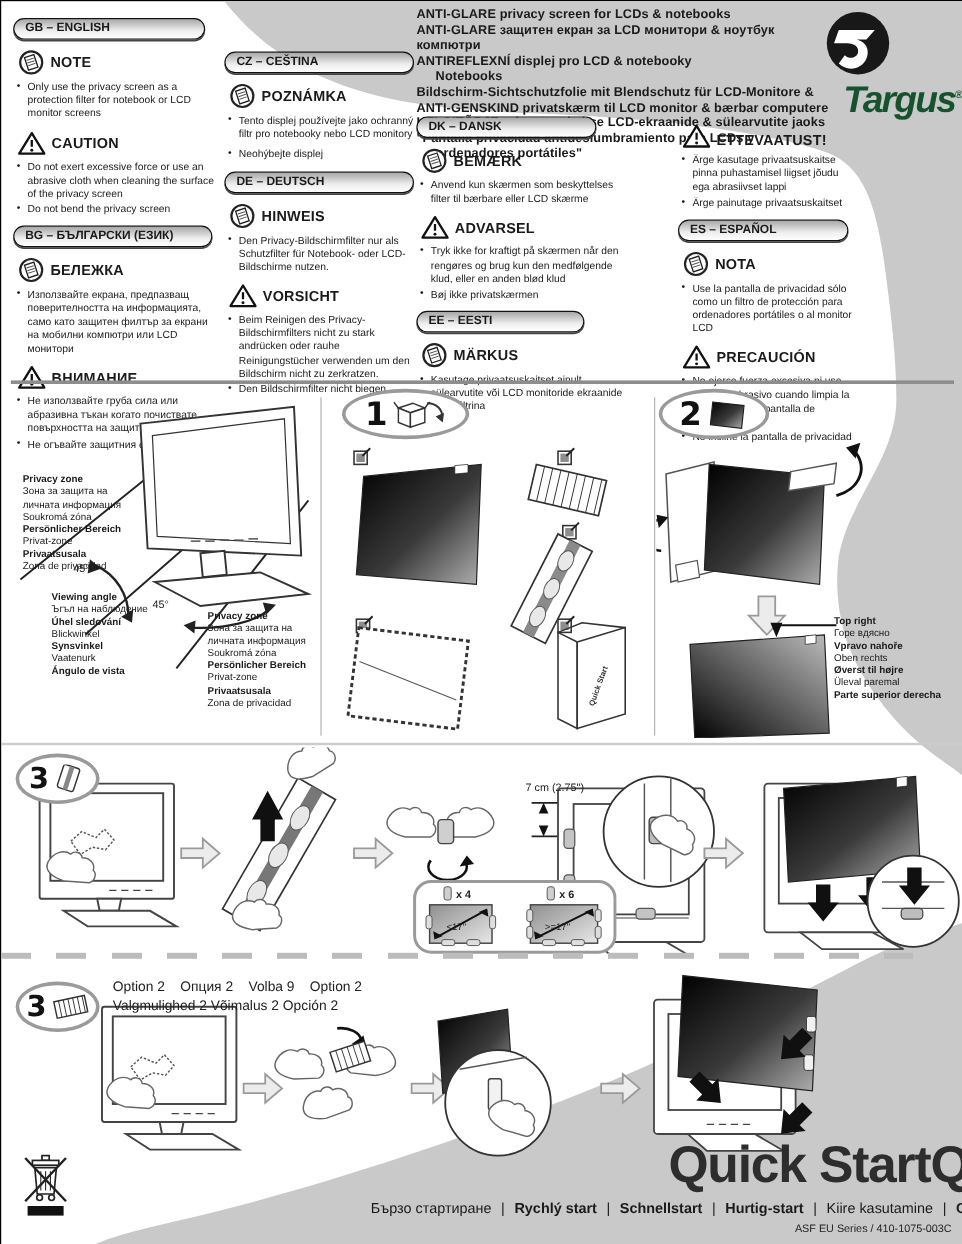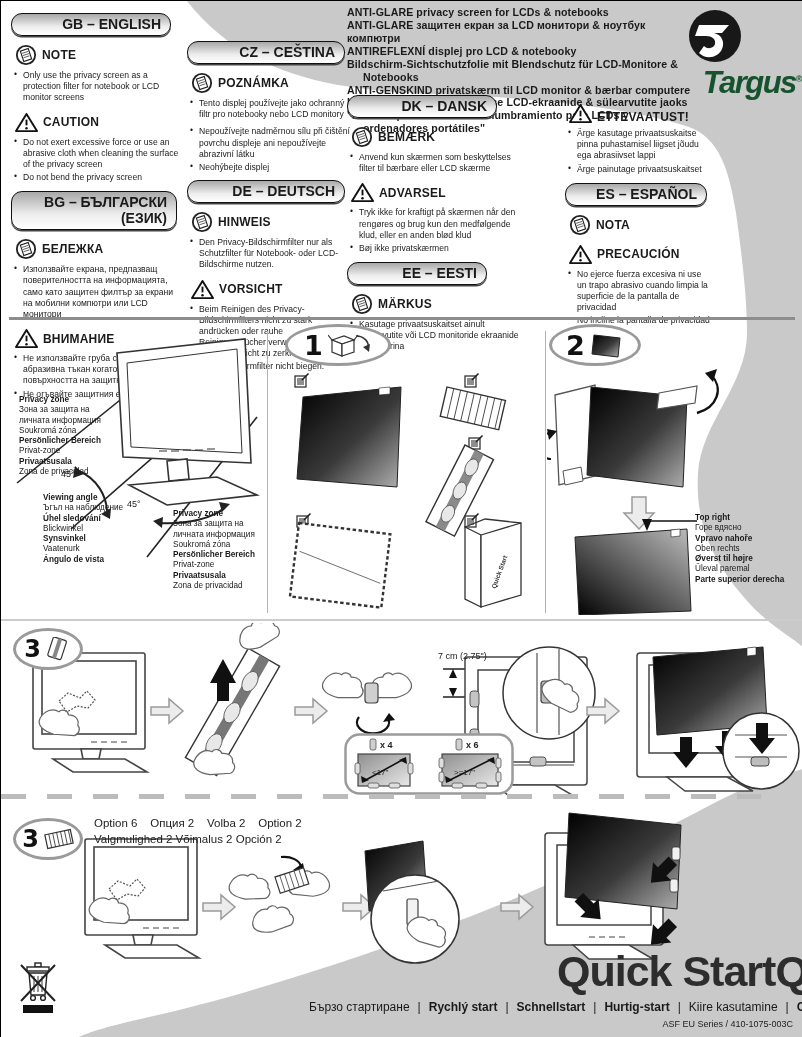--- a/index.html
+++ b/index.html
@@ -1,22 +1,22 @@
 <!DOCTYPE html>
 <html><head>
 <meta charset="utf-8">
 <style>
   html,body{margin:0;padding:0;background:#9a9a9a;}
   .page{position:relative;width:802px;height:1037px;background:#fff;border:1px solid #000;
         overflow:hidden;font-family:"Liberation Sans","DejaVu Sans",sans-serif;color:#1a1a1a;}
   .abs{position:absolute;}
   svg{display:block;}
   .pill{display:inline-block;border:1.7px solid #111;border-radius:11px;padding:2px 9px 3px;
-        font-weight:bold;font-size:14px;background:linear-gradient(180deg,#a8a8a8,#ededed 60%,#fff);
-        box-shadow:0 1.5px 0 #444;min-width:128px;box-sizing:border-box;text-align:right;}
+        font-weight:bold;font-size:10px;background:linear-gradient(180deg,#a8a8a8,#ededed 60%,#fff);
+        box-shadow:0 1.5px 0 #444;min-width:128px;box-sizing:border-box;}
   .wrow{display:flex;align-items:center;gap:5px;margin:8px 0 4px 4px;}
   .wtitle{font-weight:bold;font-size:12px;letter-spacing:.2px;}
   ul.blt{margin:2px 0 6px;padding-left:12px;font-size:8.6px;line-height:1.3;list-style:none;}
   ul.blt li{position:relative;margin-bottom:2px;}
   ul.blt li::before{content:"•";position:absolute;left:-9px;top:-1px;}
   .title-lines{font-size:10.6px;font-weight:bold;line-height:1.22;letter-spacing:.1px;}
   .title-lines .ln{display:block;}
   .title-lines .ind{padding-left:16px;}
   .brandword{font-size:31px;font-weight:bold;font-style:italic;letter-spacing:-1.5px;color:#14532d;text-align:right;}
   .brandword sup{font-size:9px;font-style:normal;}
@@ -155,21 +155,20 @@
             <rect x="7.5" y="6" width="9" height="12" fill="#fff" stroke="#222" stroke-width="1.2"></rect>
             <path d="M8.5,9 h7 M8.5,11.5 h7 M8.5,14 h7" stroke="#555" stroke-width=".9"></path>
           </g>
         </svg>
       <span class="wtitle">POZNÁMKA</span>
     </div>
     <ul class="blt">
         <li>Tento displej používejte jako ochranný filtr pro notebooky nebo LCD monitory</li>
       </ul>
     <ul class="blt">
-      <li>Nepoužívejte nadměrnou sílu při čištění povrchu displeje ani nepoužívejte abrazivní látku</li>
       <li>Neohýbejte displej</li>
     </ul>
     <div class="pill" style="width:158px;margin-top:1px;">DE – DEUTSCH</div>
     <div class="wrow">
       <svg width="22" height="22" viewBox="0 0 24 24">
           <circle cx="12" cy="12" r="10" fill="#fff" stroke="#222" stroke-width="2"></circle>
           <g transform="rotate(-18 12 12)">
             <rect x="7.5" y="6" width="9" height="12" fill="#fff" stroke="#222" stroke-width="1.2"></rect>
             <path d="M8.5,9 h7 M8.5,11.5 h7 M8.5,14 h7" stroke="#555" stroke-width=".9"></path>
           </g>
@@ -190,22 +189,22 @@
     <ul class="blt">
       <li>Beim Reinigen des Privacy-Bildschirmfilters nicht zu stark andrücken oder rauhe Reinigungstücher verwenden um den Bildschirm nicht zu zerkratzen.</li>
       <li>Den Bildschirmfilter nicht biegen.</li>
     </ul>
   </div>
 
   <div class="abs title-lines" style="left:346px;top:5px;width:345px;">
     <span class="ln">ANTI-GLARE privacy screen for LCDs &amp; notebooks</span>
     <span class="ln">ANTI-GLARE защитен екран за LCD монитори &amp; ноутбук компютри</span>
     <span class="ln">ANTIREFLEXNÍ displej pro LCD &amp; notebooky</span>
+    <span class="ln ind">Notebooks</span>
     <span class="ln">Bildschirm-Sichtschutzfolie mit Blendschutz für LCD-Monitore &amp;</span>
-    <span class="ln ind">Notebooks</span>
     <span class="ln">ANTI-GENSKIND privatskærm til LCD monitor &amp; bærbar computere</span>
     <span class="ln">HELGITÕRJE privaatsuskaitse LCD-ekraanide &amp; sülearvutite jaoks</span>
     <span class="ln">"Pantalla privacidad antideslumbramiento para LCDs y</span>
     <span class="ln ind">ordenadores portátiles"</span>
   </div>
 
   <div class="abs" style="left:648px;top:6px;width:152px;">
     <svg width="56" height="58" viewBox="0 0 56 58" style="margin-left:38px;">
       <circle cx="28" cy="29" r="26" fill="#181818"></circle>
       <path d="M12,18 h30 l-7,8 h-8 c8,2 11,9 8,16 c-4,9 -16,11 -23,4 l5,-7 c4,4 10,2 11,-2 c1,-5 -3,-8 -9,-8 h-11 z" fill="#fff"></path>
@@ -273,20 +272,23 @@
     <div class="wrow">
       <svg width="22" height="22" viewBox="0 0 24 24">
           <circle cx="12" cy="12" r="10" fill="#fff" stroke="#222" stroke-width="2"></circle>
           <g transform="rotate(-18 12 12)">
             <rect x="7.5" y="6" width="9" height="12" fill="#fff" stroke="#222" stroke-width="1.2"></rect>
             <path d="M8.5,9 h7 M8.5,11.5 h7 M8.5,14 h7" stroke="#555" stroke-width=".9"></path>
           </g>
         </svg>
       <span class="wtitle">NOTA</span>
     </div>
+    <ul class="blt">
+        <li>Use la pantalla de privacidad sólo como un filtro de protección para ordenadores portátiles o al monitor LCD</li>
+      </ul>
     <div class="wrow">
       <svg width="23" height="21" viewBox="0 0 24 22">
           <path d="M12,2 L23,20 H1 Z" fill="#fff" stroke="#111" stroke-width="2" stroke-linejoin="round"></path>
           <path d="M12,8 v6" stroke="#111" stroke-width="2"></path>
           <circle cx="12" cy="17" r="1.3" fill="#111"></circle>
         </svg>
       <span class="wtitle">PRECAUCIÓN</span>
     </div>
     <ul class="blt">
       <li>No ejerce fuerza excesiva ni use un trapo abrasivo cuando limpia la superficie de la pantalla de privacidad</li>
@@ -585,21 +587,21 @@
   </svg>
   <div class="oval" style="left:12px;top:817px;width:70px;height:42px;">
     <span class="num" style="font-size:24px;">3</span>
     <svg width="30" height="22" viewBox="0 0 30 22">
       <g transform="rotate(-12 15 11)">
           <rect x="2" y="4" width="26" height="14" fill="#fff" stroke="#333" stroke-width="1.2"></rect>
           <path d="M6,4 v14 M10,4 v14 M14,4 v14 M18,4 v14 M22,4 v14 M26,4 v14" stroke="#333" stroke-width=".8"></path>
         </g>
     </svg>
   </div>
-  <div class="abs optline" style="left:93px;top:814px;"><span style="display:block;">Option 6    Опция 2    Volba 2    Option 2</span><span style="display:block;">Valgmulighed 2 Võimalus 2 Opción 2</span></div>
+  <div class="abs optline" style="left:93px;top:814px;"><span style="display:block;">Option 2    Опция 2    Volba 9    Option 2</span><span style="display:block;">Valgmulighed 2 Võimalus 2 Opción 2</span></div>
 
   <svg class="abs" style="left:14px;top:958px;" width="46" height="56" viewBox="0 0 46 56">
     <g stroke="#222" fill="#fff" stroke-width="1.4">
       <rect x="20" y="4" width="6" height="4"></rect>
       <rect x="12" y="8" width="22" height="4"></rect>
       <polygon points="14,14 32,14 30,36 16,36"></polygon>
       <path d="M19,17 v16 M23,17 v16 M27,17 v16" stroke-width=".9"></path>
       <circle cx="18" cy="39" r="2.4"></circle>
         <circle cx="28" cy="39" r="2.4"></circle>
     </g>

